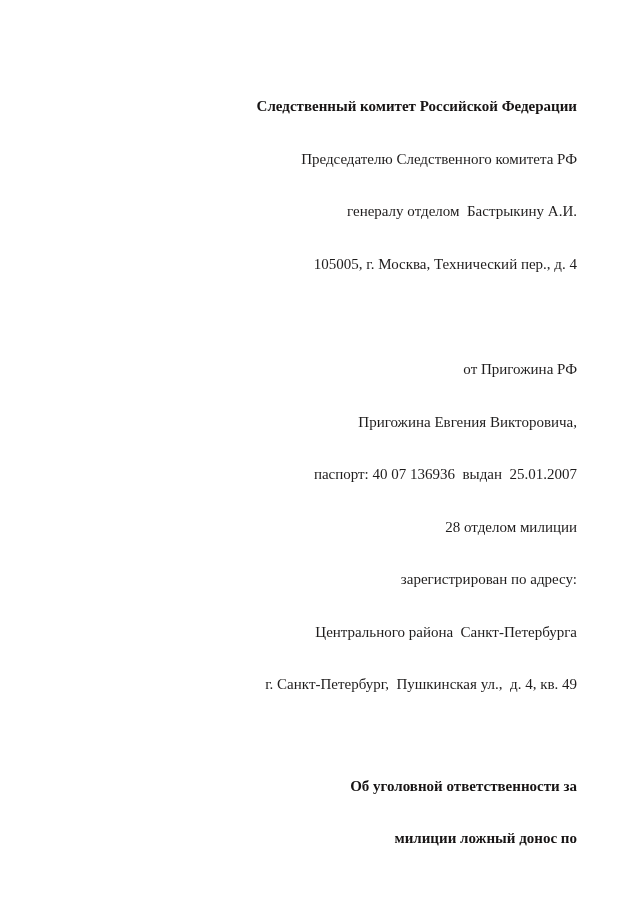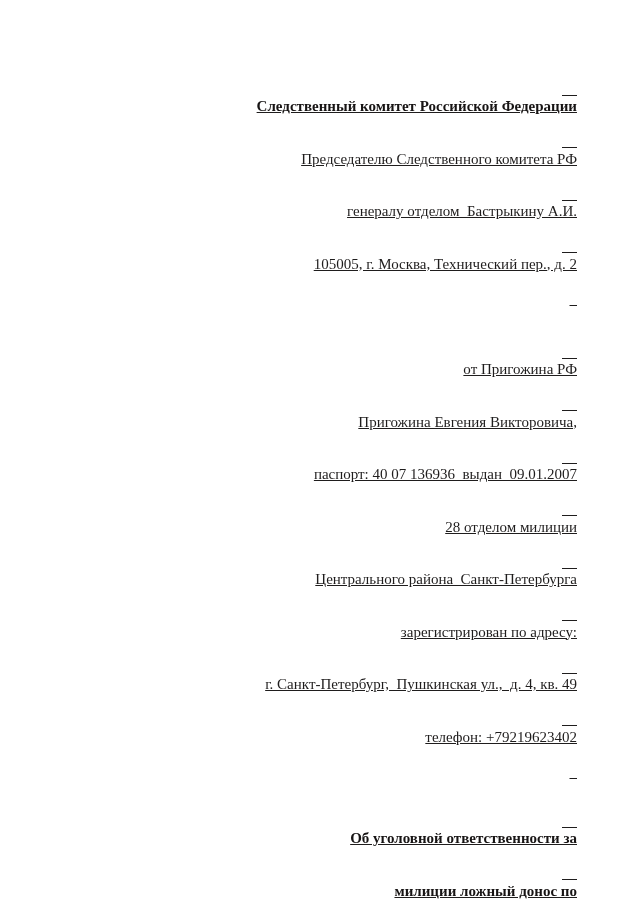--- a/index.html
+++ b/index.html
@@ -8,48 +8,46 @@
     width: 624px;
     height: 905px;
     box-sizing: border-box;
     padding: 63px 47px 0 68px;
     background: #ffffff;
     font-family: "Liberation Serif", "DejaVu Serif", serif;
     font-size: 15px;
     line-height: 17.5px;
     color: #1f1d1d;
     overflow: hidden;
-    text-decoration: underline;
   }
   .right { text-align: right; white-space: pre-wrap; }
   .bold { font-weight: 700; color: #171414; }
   .applicant-block { margin-top: 18px; }
   .warning-block { margin-top: 14px; }
 </style>
 </head>
 <body>
 
 <div class="page">
 
   <div class="right">
     <div class="bold">Следственный комитет Российской Федерации</div>
     <div>Председателю Следственного комитета РФ</div>
     <div>генералу отделом  Бастрыкину А.И.</div>
-    <div>105005, г. Москва, Технический пер., д. 2</div>
+    <div>105005, г. Москва, Технический пер., д. 4</div>
   </div>
 
   <div class="right applicant-block">
     <div>от Пригожина РФ</div>
     <div>Пригожина Евгения Викторовича,</div>
-    <div>паспорт: 40 07 136936  выдан  09.01.2007</div>
+    <div>паспорт: 40 07 136936  выдан  25.01.2007</div>
     <div>28 отделом милиции</div>
+    <div>зарегистрирован по адресу:</div>
     <div>Центрального района  Санкт-Петербурга</div>
-    <div>зарегистрирован по адресу:</div>
     <div>г. Санкт-Петербург,  Пушкинская ул.,  д. 4, кв. 49</div>
-    <div>телефон: +79219623402</div>
   </div>
 
   <div class="right bold warning-block">
     <div>Об уголовной ответственности за</div>
     <div>милиции ложный донос по</div>
     
   </div>
 
 </div>
 

